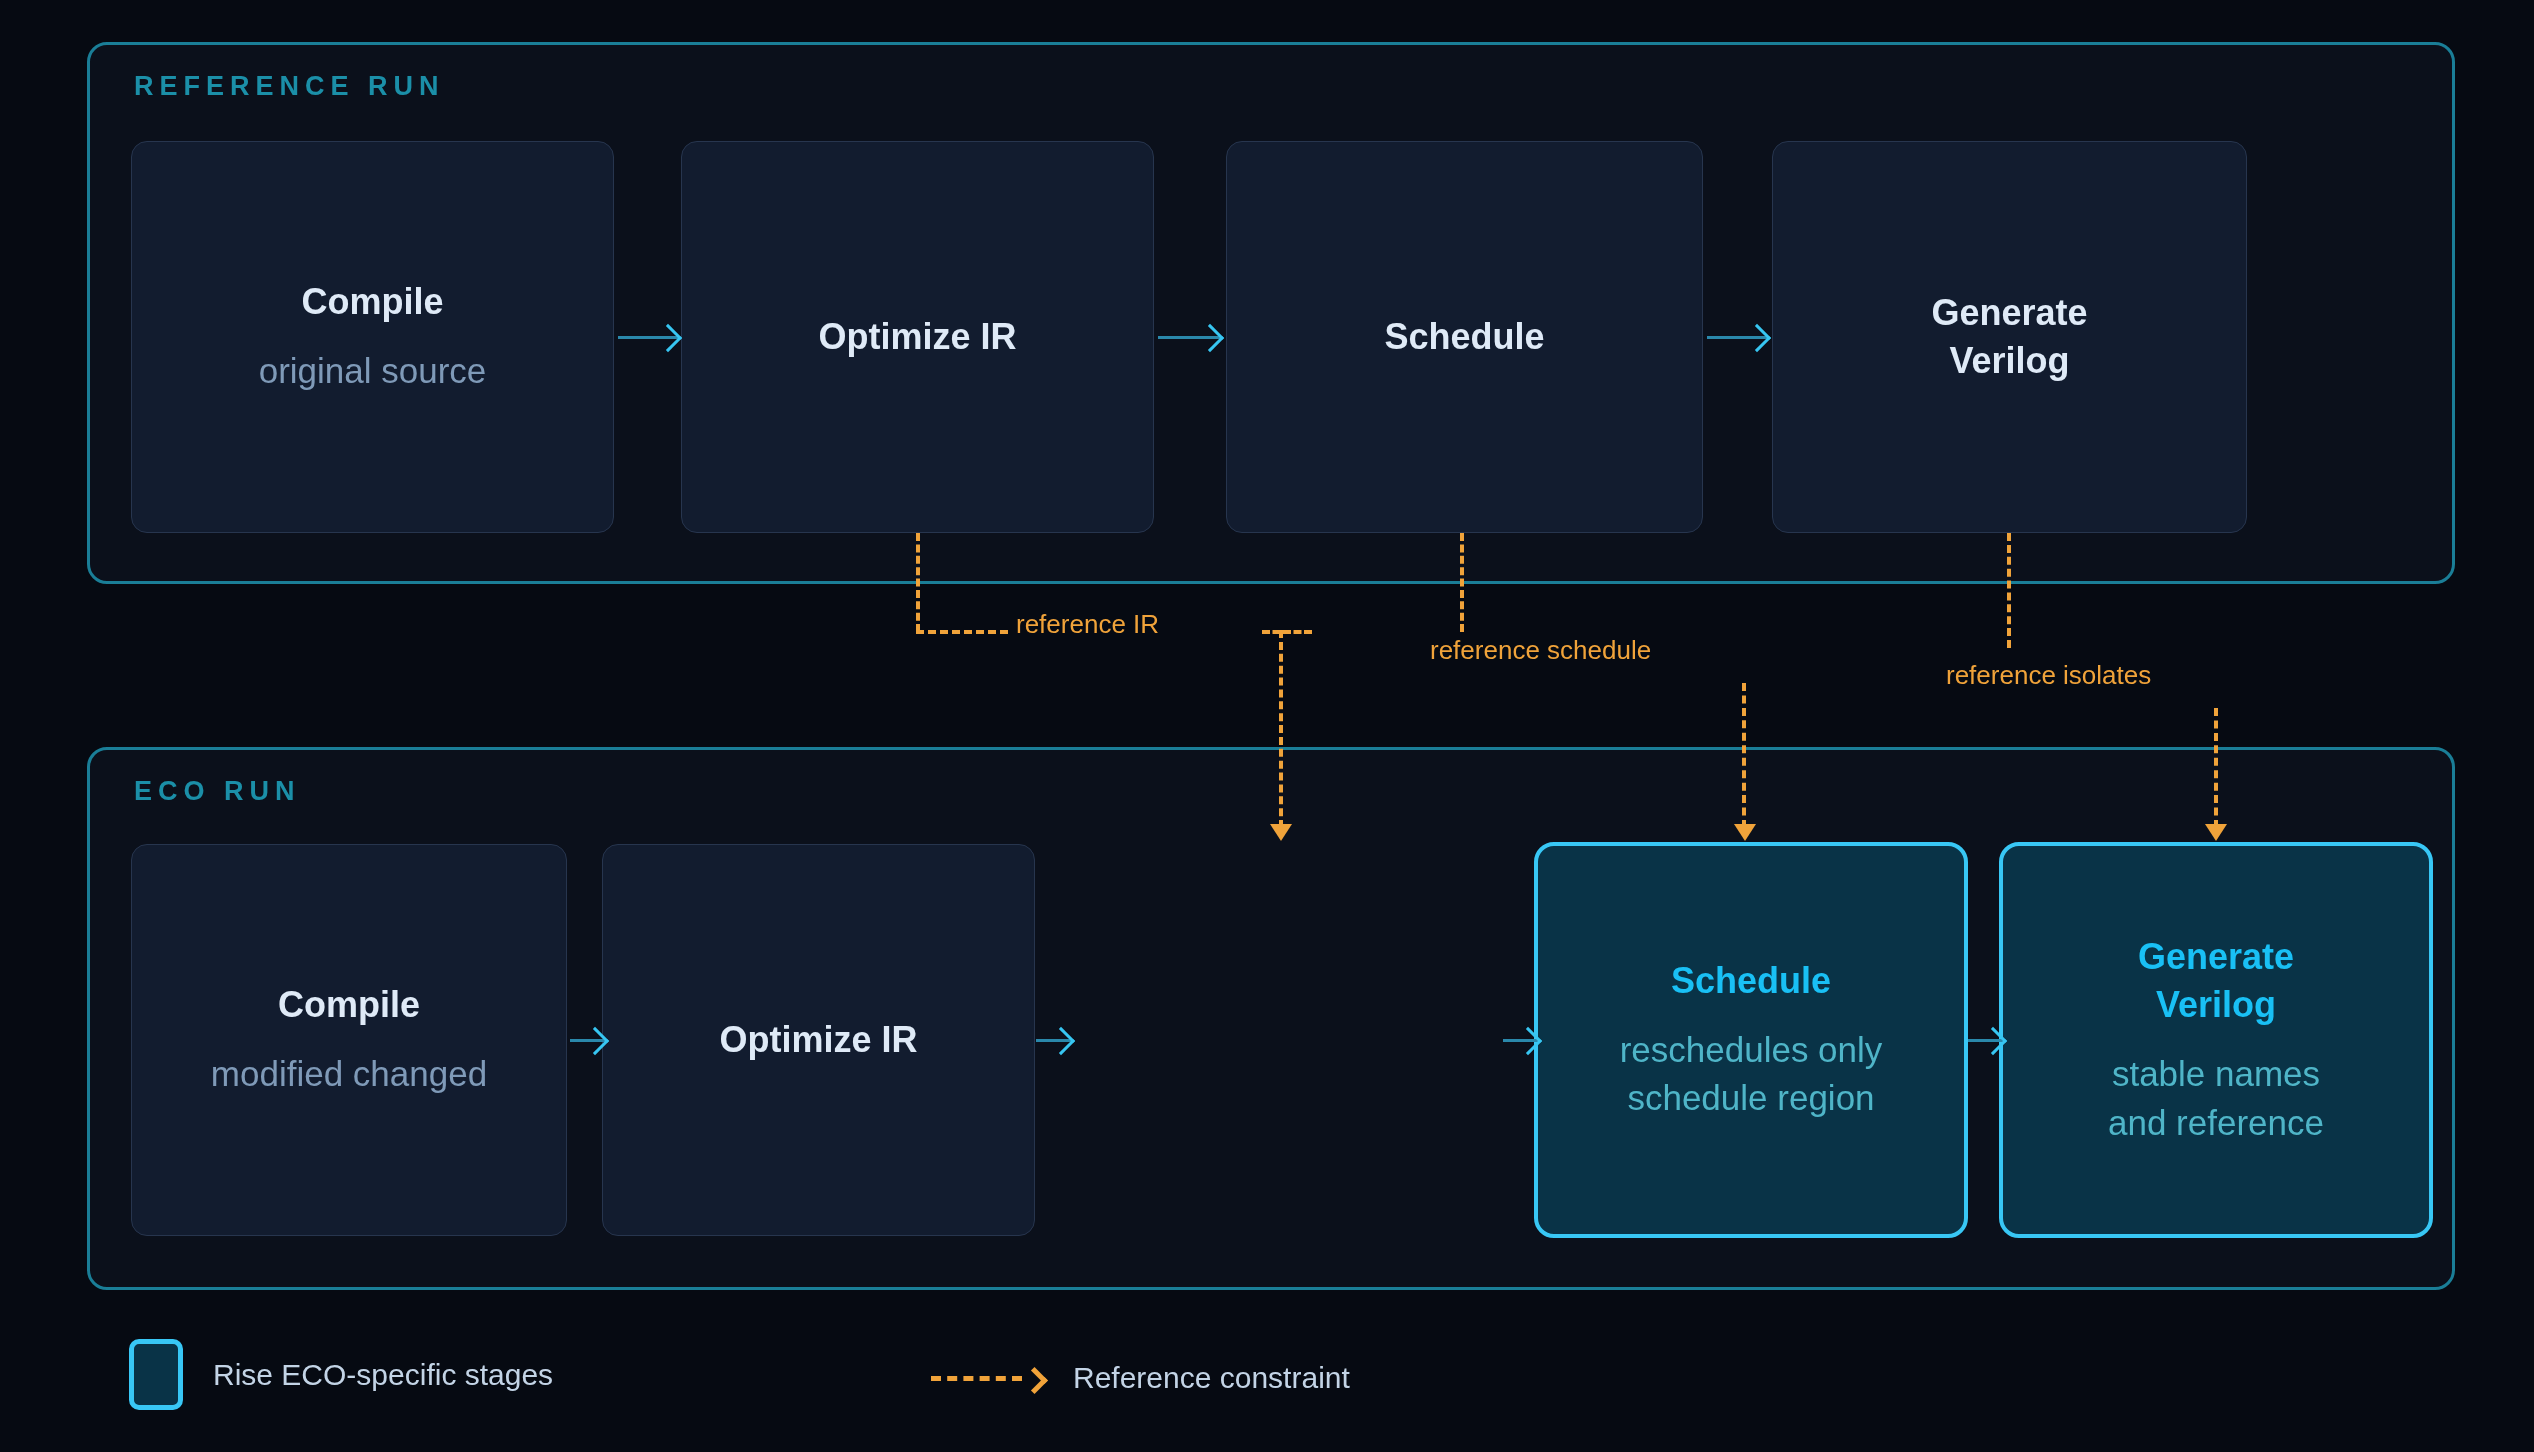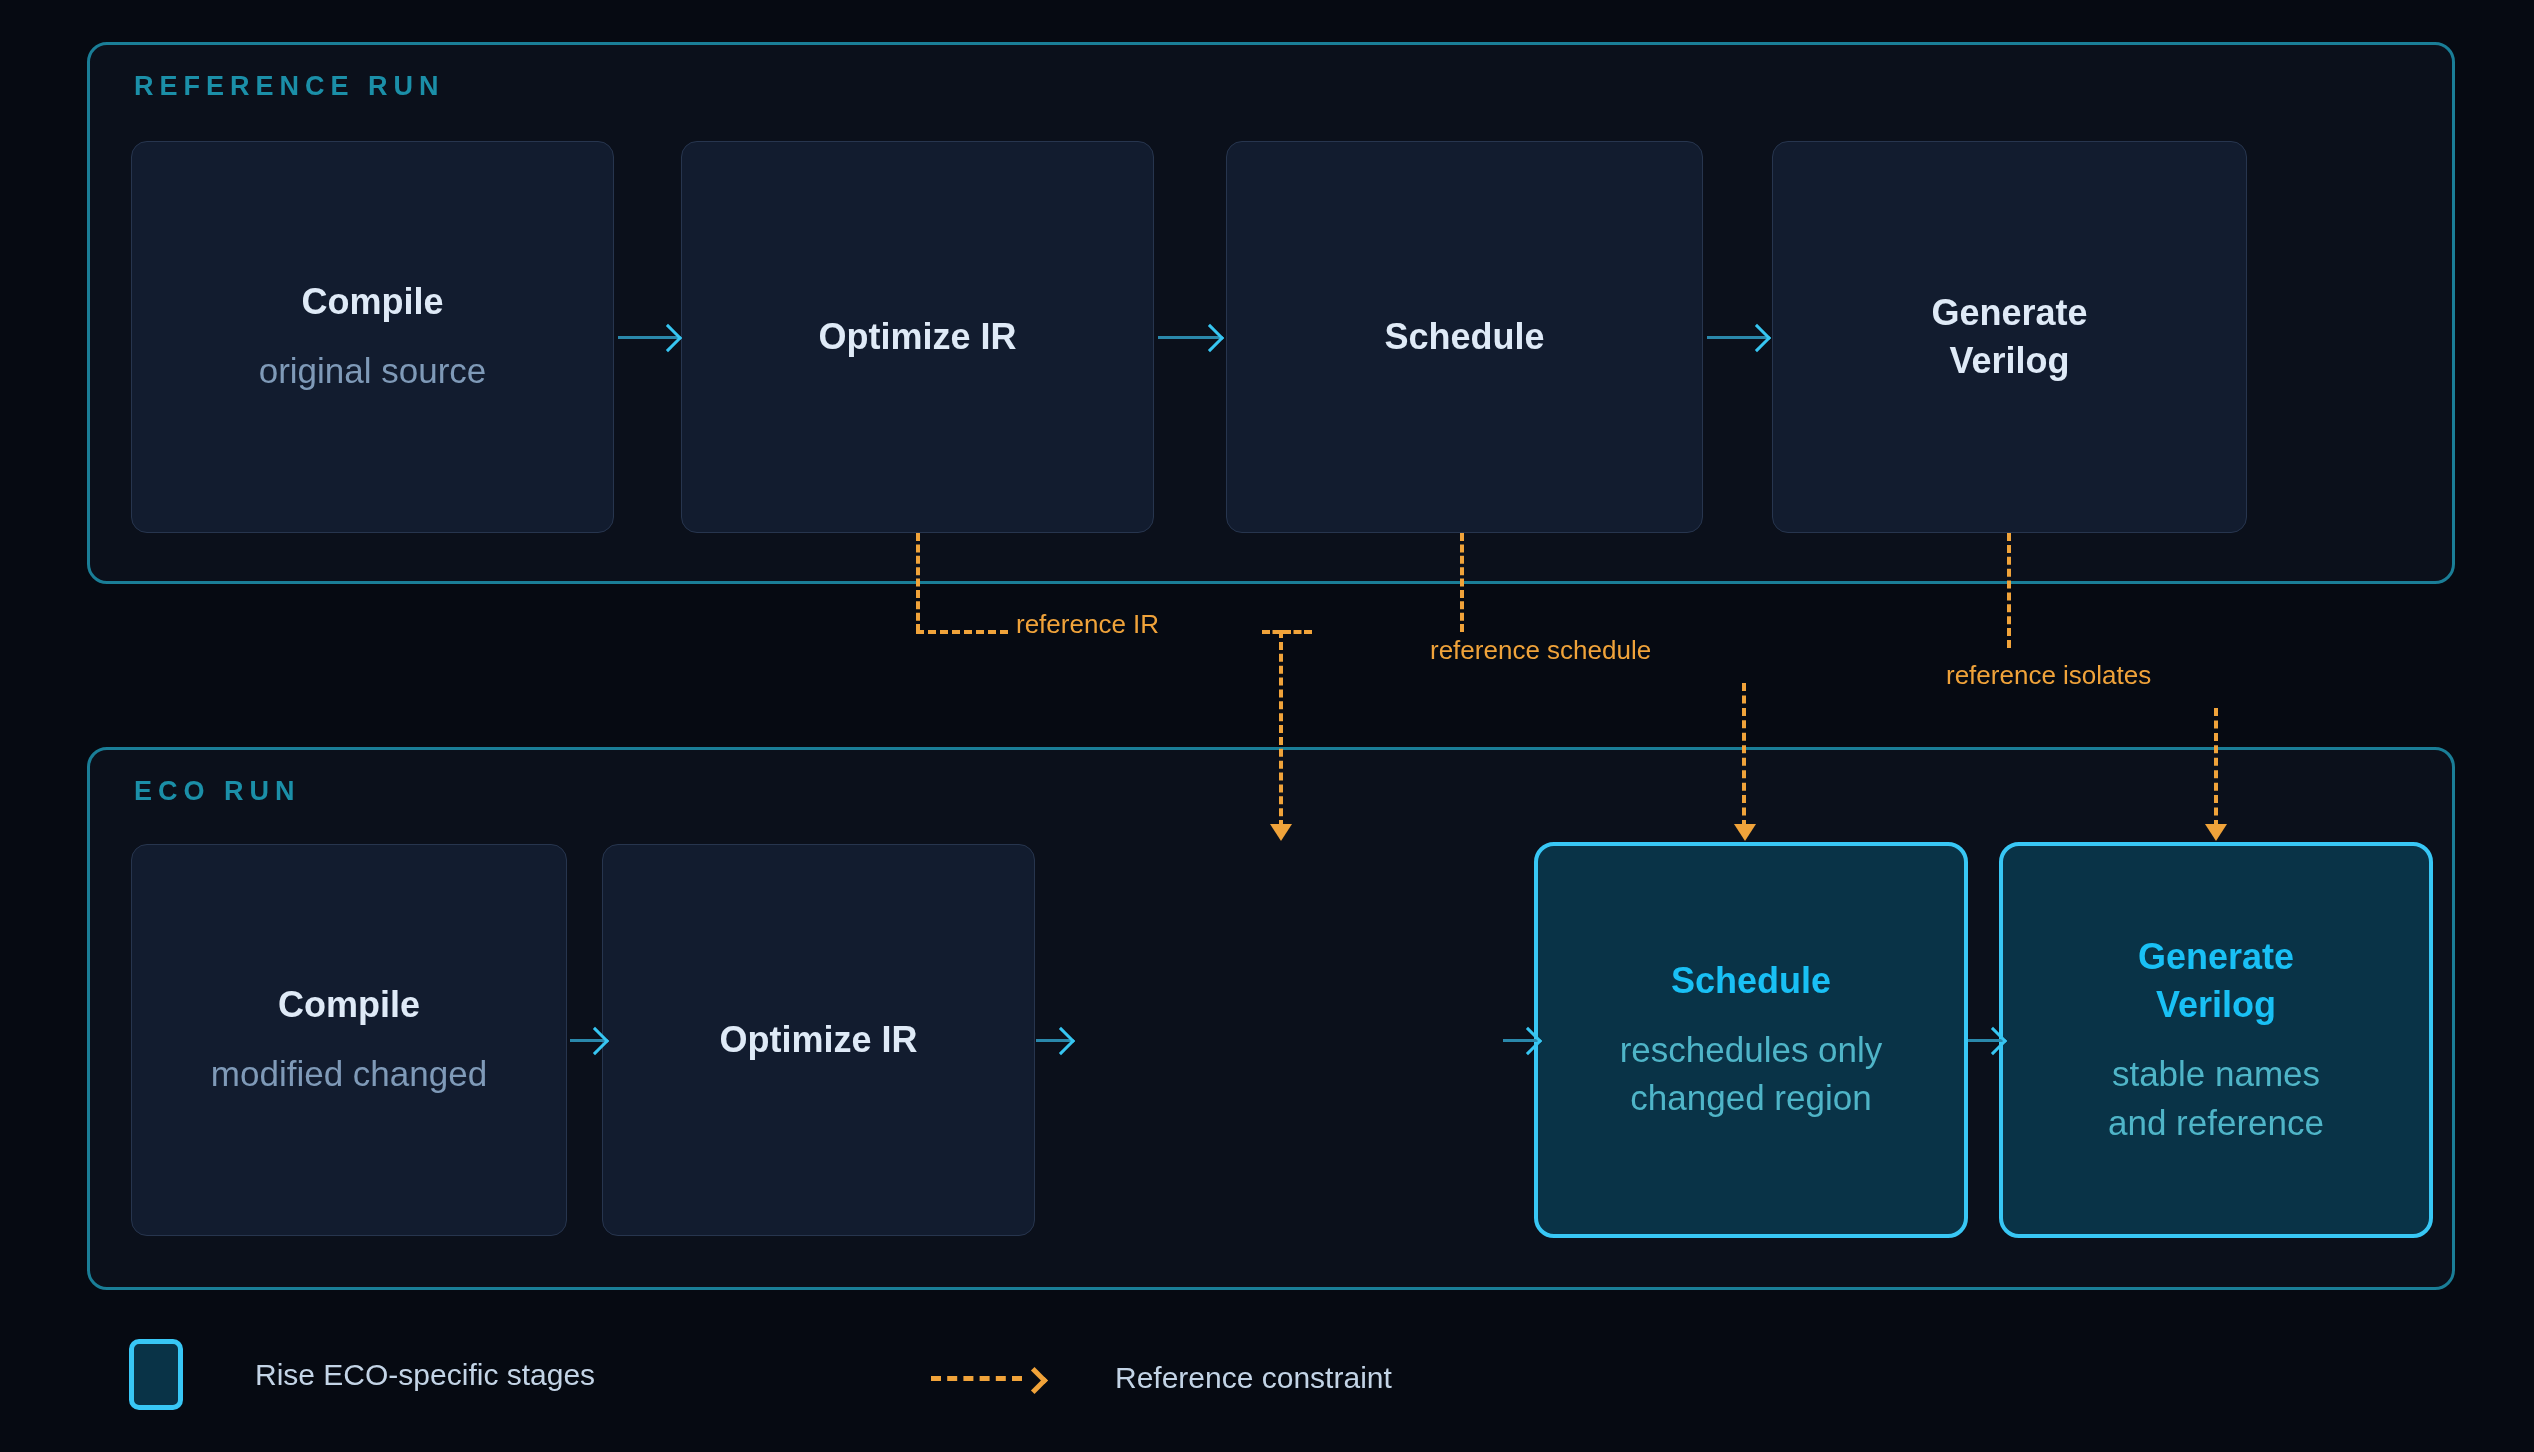--- a/index.html
+++ b/index.html
@@ -111,21 +111,21 @@
   }
   .dlabel{
     position:absolute;
     font-size:26px;
     color:#f0a33a;
     white-space:nowrap;
   }
 
   
   #legend{position:absolute;left:129px;top:1339px;height:79px;}
-  .legend-item{position:absolute;display:flex;align-items:center;gap:42px;}
+  .legend-item{position:absolute;display:flex;align-items:center;}
   .legend-swatch{
     width:54px;height:71px;
     border:5px solid #38c7f5;
     border-radius:10px;
     background:#093347;
     box-sizing:border-box;
   }
   .legend-text{
     font-size:30px;
     color:#c3d4e6;
@@ -199,21 +199,21 @@
 
   <div class="node plain" style="left:602px;top:844px;width:433px;height:392px;">
     <div class="title">Optimize IR</div>
   </div>
 
 
   <div class="node eco-hi" style="left:1534px;top:842px;width:434px;height:396px;">
     <div class="title">Schedule</div>
     <div class="sub">
       <span>reschedules only</span><br>
-      <span>changed region</span>
+      <span>schedule region</span>
     </div>
   </div>
 
   <div class="node eco-hi" style="left:1999px;top:842px;width:434px;height:396px;">
     <div class="title two-line">
       <span>Generate</span><br>
       <span>Verilog</span>
     </div>
     <div class="sub">
       <span>stable names</span><br>

